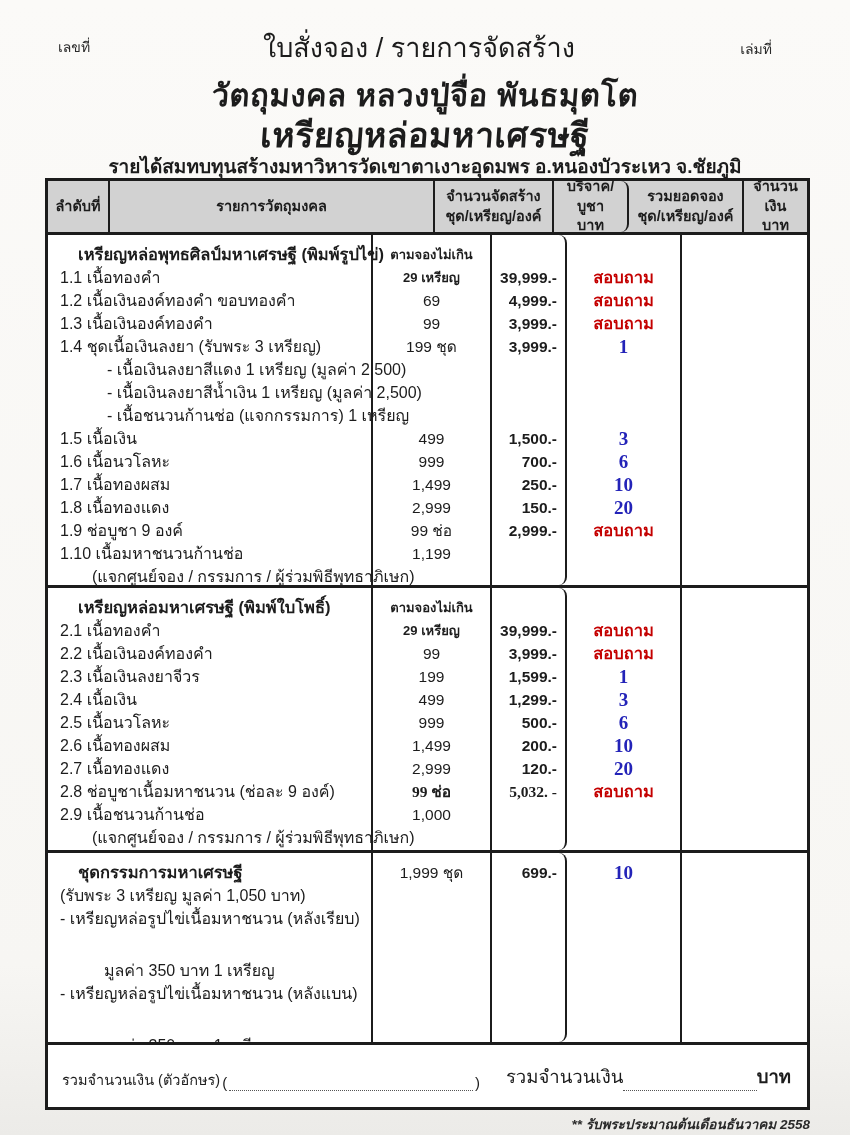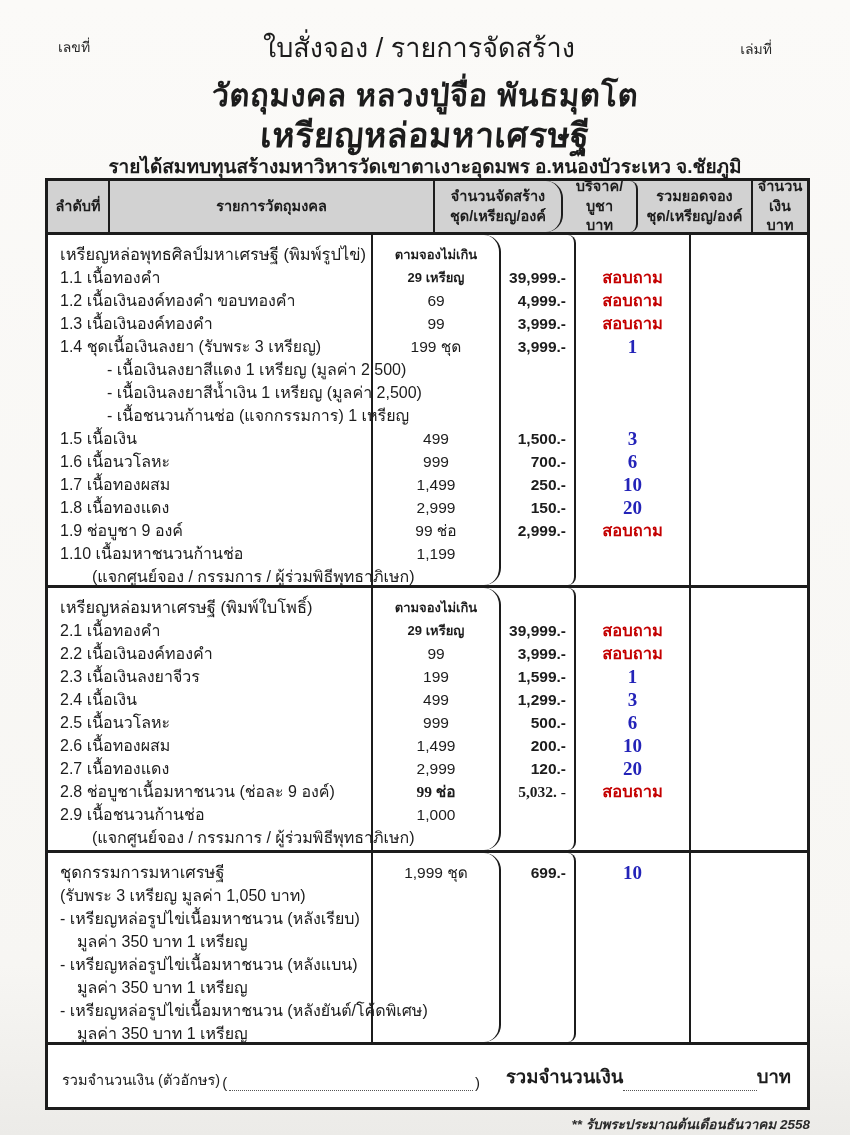--- a/index.html
+++ b/index.html
@@ -27,58 +27,58 @@
   .order-table {
     position:absolute; left:45px; top:178px; width:765px; height:932px;
     border:3px solid var(--ink); background:#fff;
     display:flex; flex-direction:column;
   }
   .tr { display:flex; }
   .td { border-right:2px solid var(--ink); }
   .td:last-child { border-right:none; }
   .c-no   { width:62px; flex:none; text-align:center; }
   .c-item { width:325px; flex:none; }
-  .c-qty  { width:128px; flex:none; text-align:center;border-radius:17px; }
+  .c-qty  { width:119px; flex:none; text-align:center; }
   .c-price{ width:75px; flex:none; text-align:right;border-radius:8px; }
   .c-book { width:115px; flex:none; text-align:center; }
   .c-amt  { flex:1; }
 
   .thead { height:54px; background:var(--header_bg); border-bottom:3px solid var(--ink); flex:none; }
   .thead .td { display:flex; flex-direction:column; justify-content:center; align-items:center; font-weight:700; font-size:14.5px; line-height:1.35; text-align:center; }
 
   .tbody { display:flex; flex-direction:column; flex:1; }
   .sec { border-bottom:3px solid var(--ink); overflow:hidden; }
   .sec:nth-child(1) { height:353px; }
   .sec:nth-child(2) { height:265px; }
   .sec:nth-child(3) { height:192px; }
   .sec .td { padding-top:8px; height:100%; }
 
   .ln { height:23px; line-height:23px; white-space:nowrap; font-size:16px; }
   .c-item .ln { padding-left:12px; }
-  .c-item .t-head { font-weight:400; font-size:16.5px; }
+  .c-item .t-head { font-weight:700; font-size:16.5px;margin-left:18px; }
   .c-item .t-sub  { padding-left:59px; }
   .c-item .t-note { padding-left:44px; }
-  .c-item .t-sub2 { padding-left:29px; }
+  .c-item .t-sub2 { padding-left:56px;margin-top:29px; }
   .c-qty  .ln { font-size:15.5px; }
   .c-qty  .sm { font-weight:700; font-size:13px; }
   .c-price .ln { font-weight:700; font-size:15.5px; padding-right:8px; }
   .c-book .ln { font-weight:700; }
   .c-book .red  { color:var(--red); font-size:16.5px; }
   .c-book .blue { color:var(--blue); font-family:"Liberation Serif", serif; font-size:19px; }
   .serif { font-family:"Liberation Serif", serif; font-weight:700; font-size:16.5px; }
 
   
   .tfoot { flex:1; display:flex; align-items:flex-end; padding:0 16px 16px 14px; }
   .tfoot .inner { display:flex; align-items:flex-end; width:100%; }
   .words-label { font-size:14.5px; white-space:nowrap; }
   .paren { font-size:15px; padding:0 2px; }
   .dots { border-bottom:1.5px dotted #555; height:14px; }
   .dots.words { width:320px; }
   .dots.total { width:175px; }
-  .total-label { font-weight:700; font-size:18.5px; white-space:nowrap; padding-left:8px;margin-left:16px; }
+  .total-label { font-weight:400; font-size:18.5px; white-space:nowrap; padding-left:8px;margin-left:16px; }
   .baht-label { font-weight:700; font-size:18.5px; white-space:nowrap; }
 
   .footnote { position:absolute; right:40px; top:1113px; font-style:italic; font-weight:700; font-size:13.5px; color:#2a2a2a; }
 </style>
 </head>
 <body>
 
 <div class="page">
 
   <div class="corner-label doc-no">เลขที่</div>

